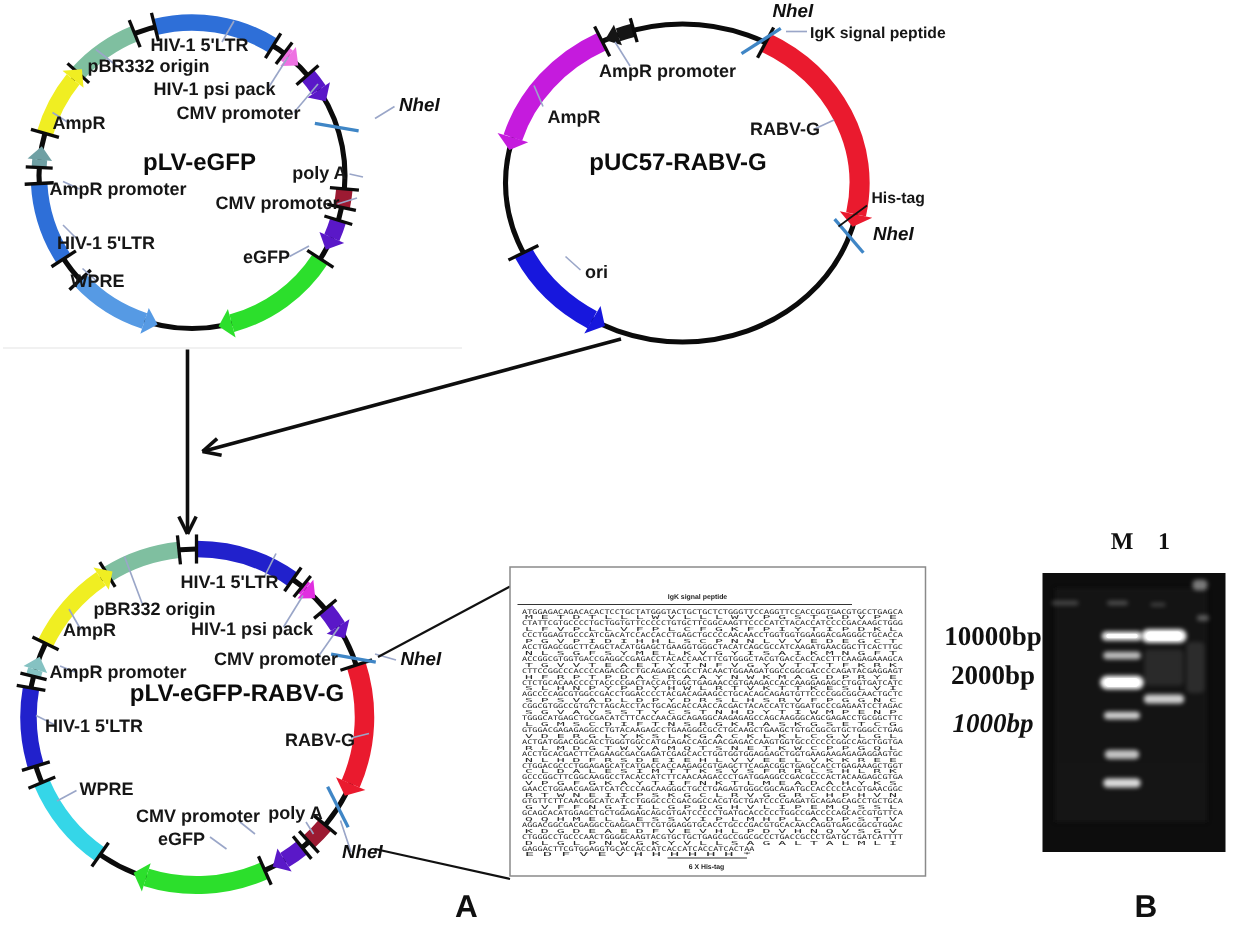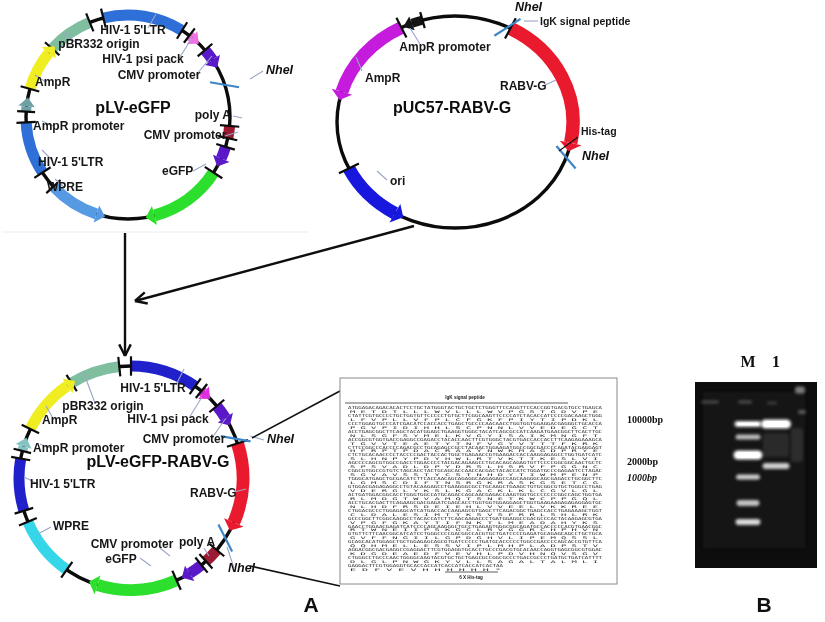--- a/index.html
+++ b/index.html
@@ -8,21 +8,21 @@
   svg text{font-family:"Liberation Sans", sans-serif;}
   .seg-label{font-weight:bold;font-size:12px;fill:#161616;}
   .seg-sm{font-weight:bold;font-size:10.5px;fill:#161616;}
   .site-label{font-weight:bold;font-style:italic;font-size:12.5px;fill:#101010;}
   .title-label{font-weight:bold;font-size:16px;fill:#0c0c0c;}
   .seq-h{font-weight:bold;font-size:4.6px;fill:#222;font-family:"Liberation Sans",sans-serif;}
   .seq-nt{font-size:4.2px;fill:#1c1c1c;font-family:"DejaVu Sans Mono",monospace;}
   .seq-aa{font-size:3.6px;fill:#2a2a2a;font-family:"DejaVu Sans Mono",monospace;}
   .html-label{position:absolute;color:#101010;white-space:nowrap;}
   .gel-lane-label{font-family:"Liberation Serif",serif;font-weight:bold;font-size:16px;transform:translateX(-50%);}
-  .gel-size-label{font-family:"Liberation Serif",serif;font-weight:bold;font-size:10px;width:70px;text-align:left;}
+  .gel-size-label{font-family:"Liberation Serif",serif;font-weight:bold;font-size:18px;width:70px;text-align:center;}
   .panel-letter{font-family:"Liberation Sans",sans-serif;font-weight:bold;font-size:21px;transform:translateX(-50%);}
 </style>
 </head>
 <body>
 
 <div id="fig">
   <svg id="diagram" width="825" height="622" viewBox="0 0 825 622" style="position:absolute;left:0;top:0;">
     <defs>
       <filter id="bandblur" x="-80%" y="-80%" width="260%" height="260%">
         <feGaussianBlur stdDeviation="1.5"></feGaussianBlur>
@@ -278,18 +278,18 @@
         <line x1="694" y1="424" x2="697" y2="424" stroke="#0d0d0d" stroke-width="0"></line>
         <line x1="694" y1="457" x2="697" y2="457" stroke="#0d0d0d" stroke-width="0"></line>
         <line x1="694" y1="482" x2="697" y2="482" stroke="#0d0d0d" stroke-width="0"></line>
       </g>
     </svg>
 
   <div class="html-label gel-lane-label" style="left:748px;top:353px;">M</div>
   <div class="html-label gel-lane-label" style="left:776px;top:353px;">1</div>
 
   <div class="html-label gel-size-label" style="left:627px;top:414px;">10000bp</div>
-  <div class="html-label gel-size-label" style="left:627px;top:456px;">2000bp</div>
+  <div class="html-label gel-size-label" style="left:627px;top:440px;">2000bp</div>
   <div class="html-label gel-size-label" style="left:627px;top:472px;font-style:italic;">1000bp</div>
 
   <div class="html-label panel-letter" style="left:311px;top:593px;">A</div>
   <div class="html-label panel-letter" style="left:764px;top:593px;">B</div>
 </div>
 
 </body></html>

